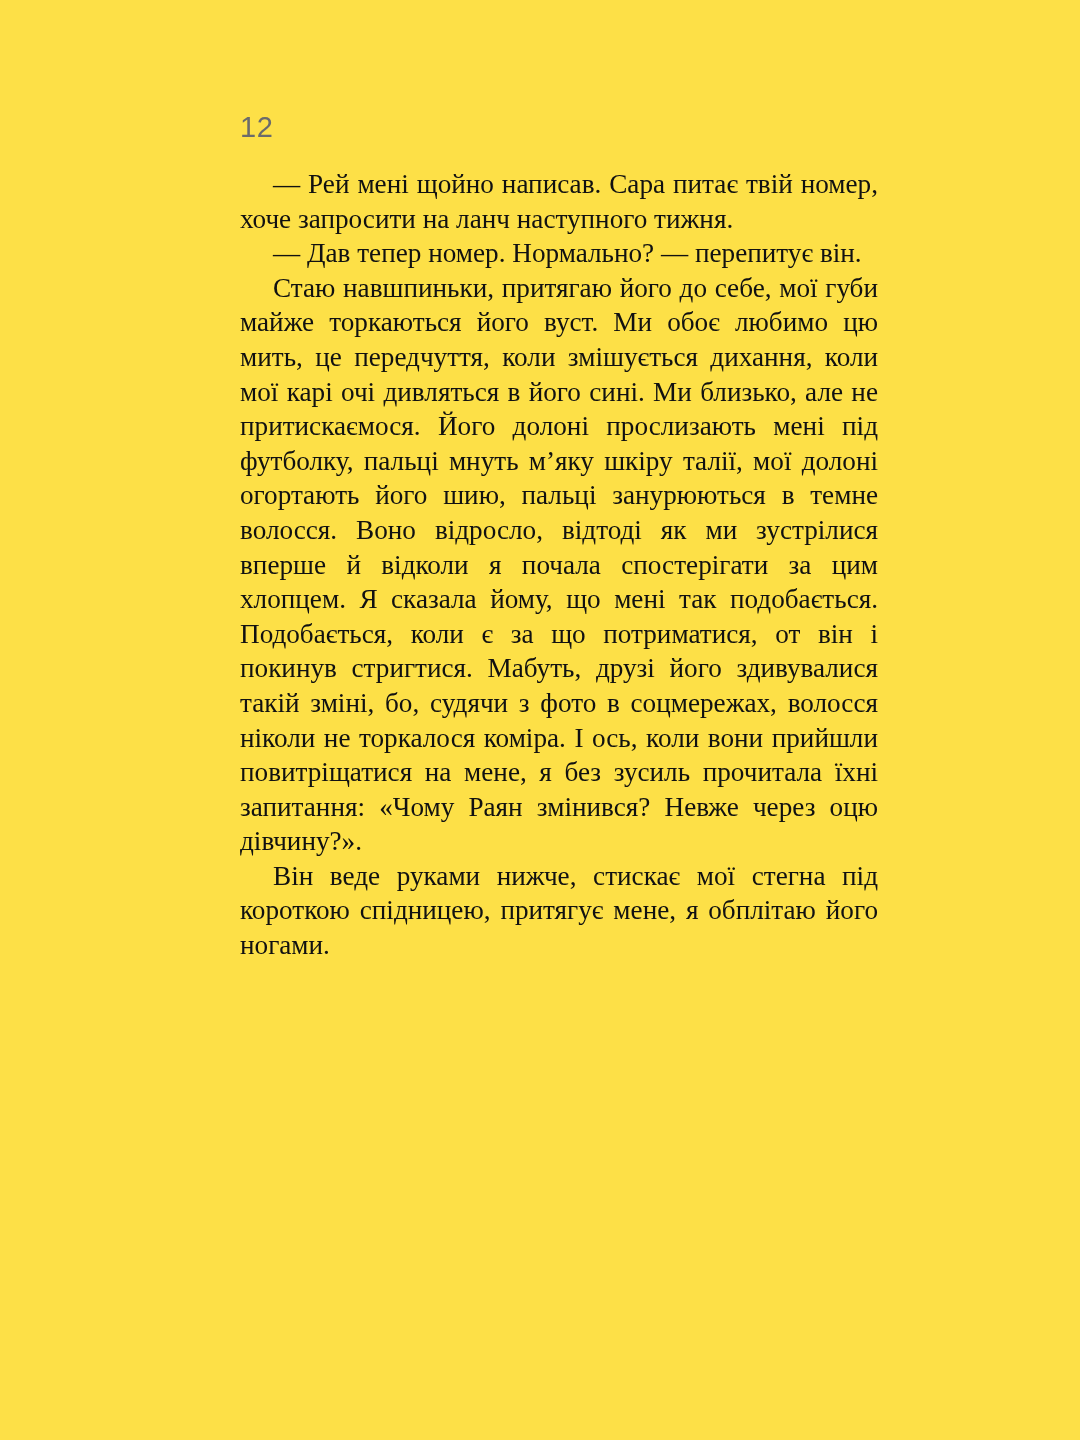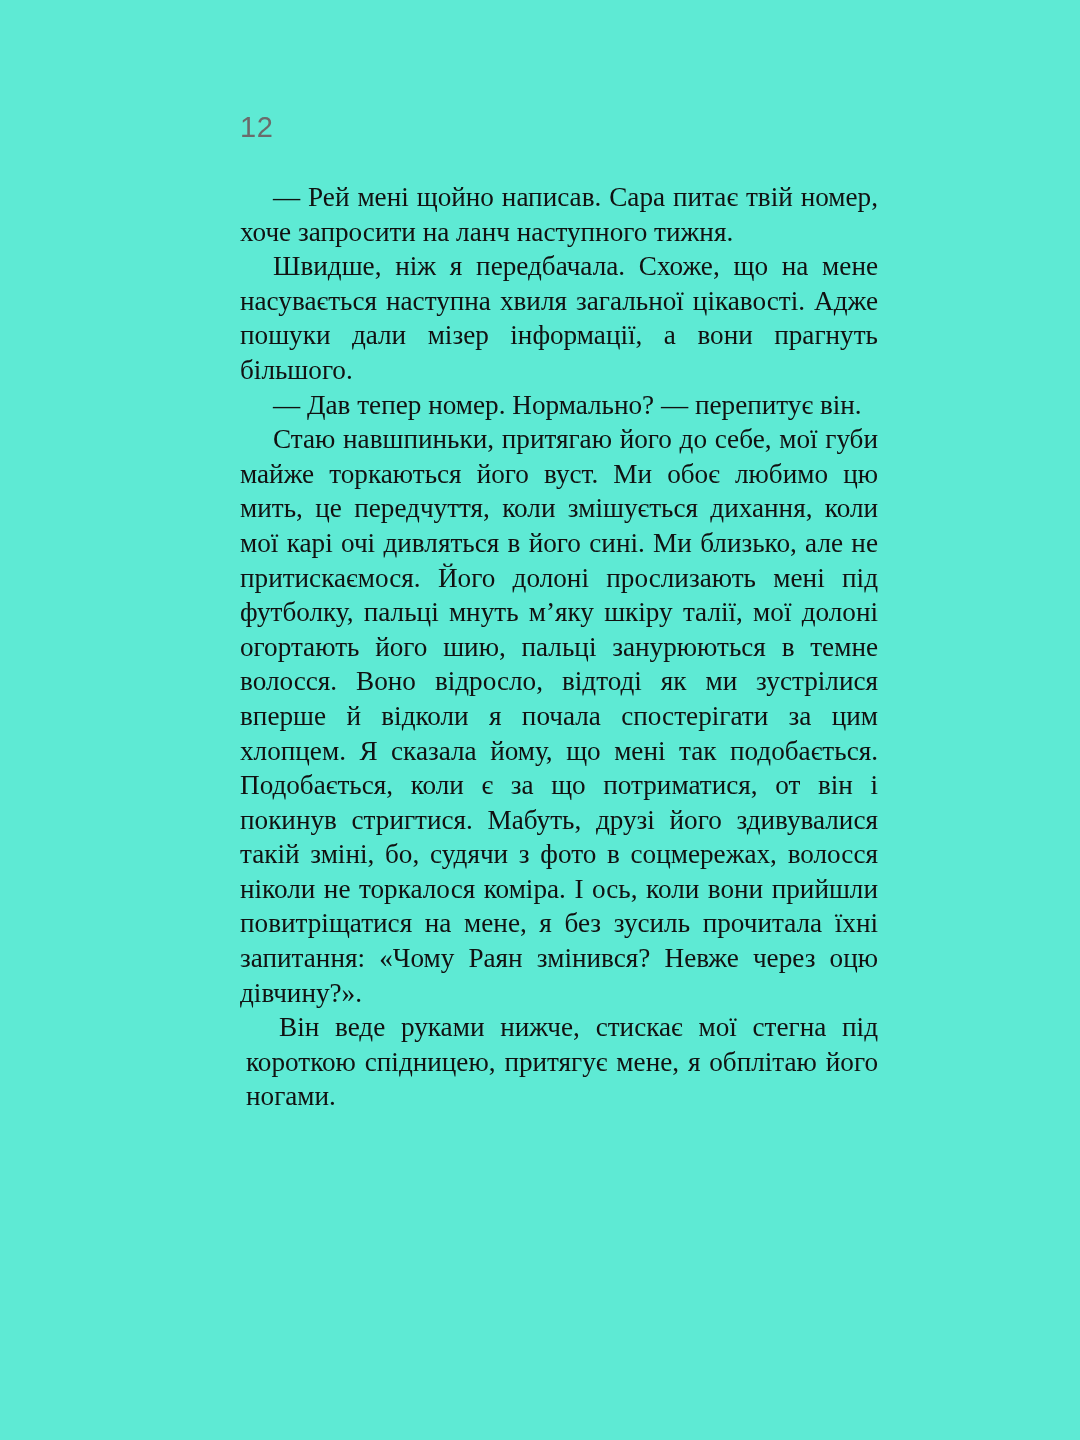--- a/index.html
+++ b/index.html
@@ -29,57 +29,55 @@
     line-height: 1;
     color: #6b6b6b;
     letter-spacing: 0.5px;
     -webkit-font-smoothing: antialiased;
   }
 
   
   .textblock {
     position: absolute;
     left: 240px;
-    top: 180px;
+    top: 167px;
     width: 638px;
     font-family: "Liberation Serif", "DejaVu Serif", serif;
     font-size: 27.2px;
     line-height: 34.6px;
     color: #111111;
     text-align: justify;
     text-justify: inter-word;
     hyphens: manual;
     -webkit-hyphens: manual;
   }
 
   .textblock p {
     margin: 0;
     text-indent: 33px;
     text-align: justify;
   }
 
   
   .textblock p:last-child {
     margin-bottom: 0;
-    margin-left: 6px;
   }
 
   
   .para-dialogue {
     text-indent: 33px;
   }
 </style>
 </head>
 <body>
 
-<div class="page" style="background: #5eead4;">
+<div class="page" style="background: #fde047;">
 
   <div class="folio" style="color: rgb(107, 107, 107);">12</div>
 
   <div class="textblock" style="color: rgb(17, 17, 17);">
       <p class="para-dialogue">— Рей мені щойно написав. Сара питає твій номер, хоче запросити на ланч наступного тижня.</p>
-      <p class="para-narrative">Швидше, ніж я передбачала. Схоже, що на мене насувається наступна хвиля загальної цікавості. Адже пошуки дали мізер інформації, а вони прагнуть більшого.</p>
       <p class="para-dialogue">— Дав тепер номер. Нормально? — перепитує він.</p>
       <p class="para-narrative">Стаю навшпиньки, притягаю його до себе, мої губи майже торкаються його вуст. Ми обоє любимо цю мить, це передчуття, коли змішується дихання, коли мої карі очі дивляться в його сині. Ми близько, але не притискаємося. Його долоні прослизають мені під футболку, пальці мнуть м’яку шкіру талії, мої долоні огортають його шию, пальці занурюються в темне волосся. Воно відросло, відтоді як ми зустрілися вперше й відколи я почала спостерігати за цим хлопцем. Я сказала йому, що мені так подобається. Подобається, коли є за що потриматися, от він і покинув стригтися. Мабуть, друзі його здивувалися такій зміні, бо, судячи з фото в соцмережах, волосся ніколи не торкалося коміра. І ось, коли вони прийшли повитріщатися на мене, я без зусиль прочитала їхні запитання: «Чому Раян змінився? Невже через оцю дівчину?».</p>
       <p class="para-narrative">Він веде руками нижче, стискає мої стегна під короткою спідницею, притягує мене, я обплітаю його ногами.</p>
     </div>
 
 </div>
 
 </body></html>

